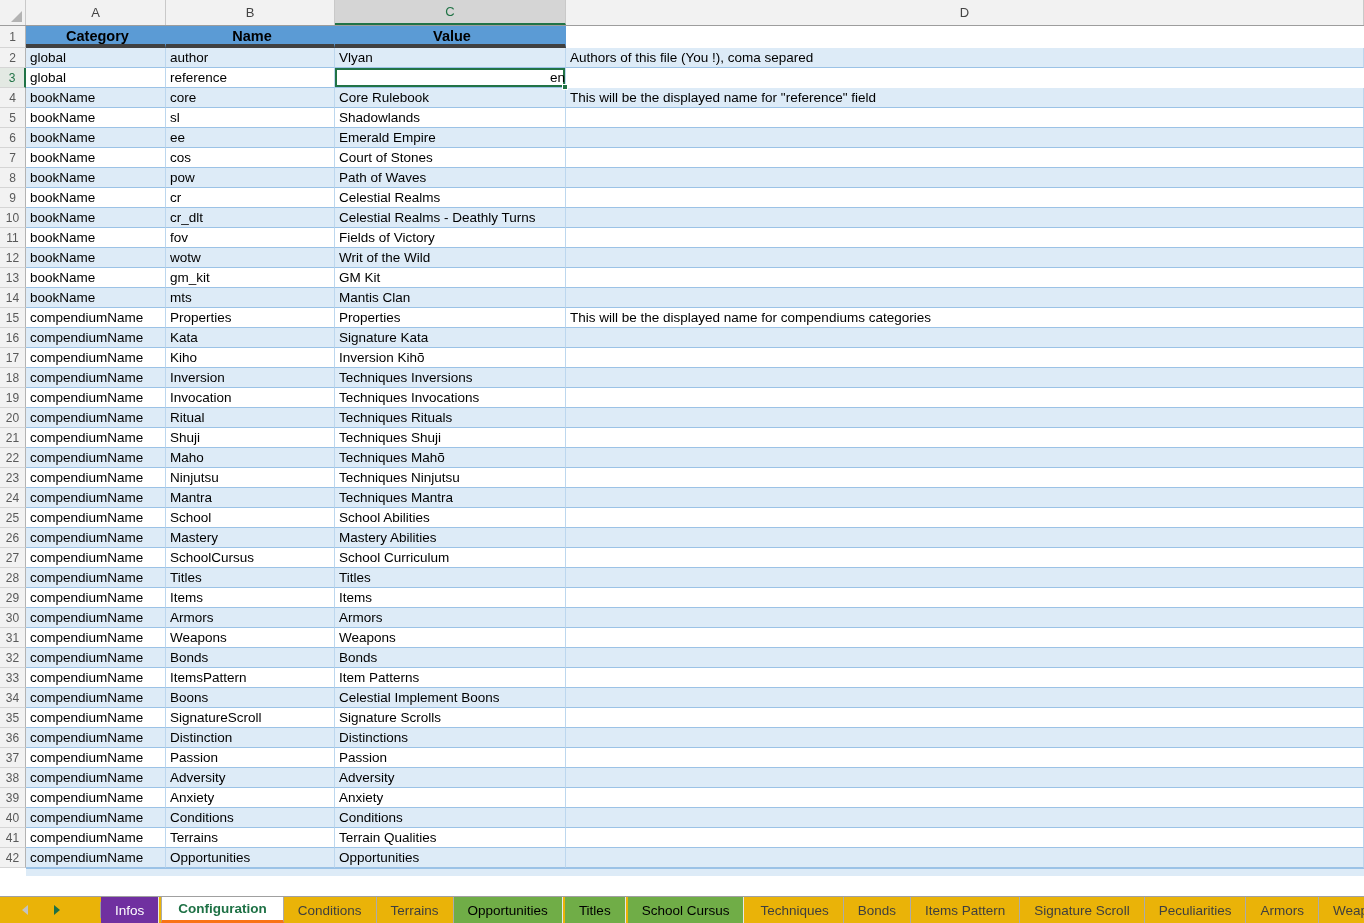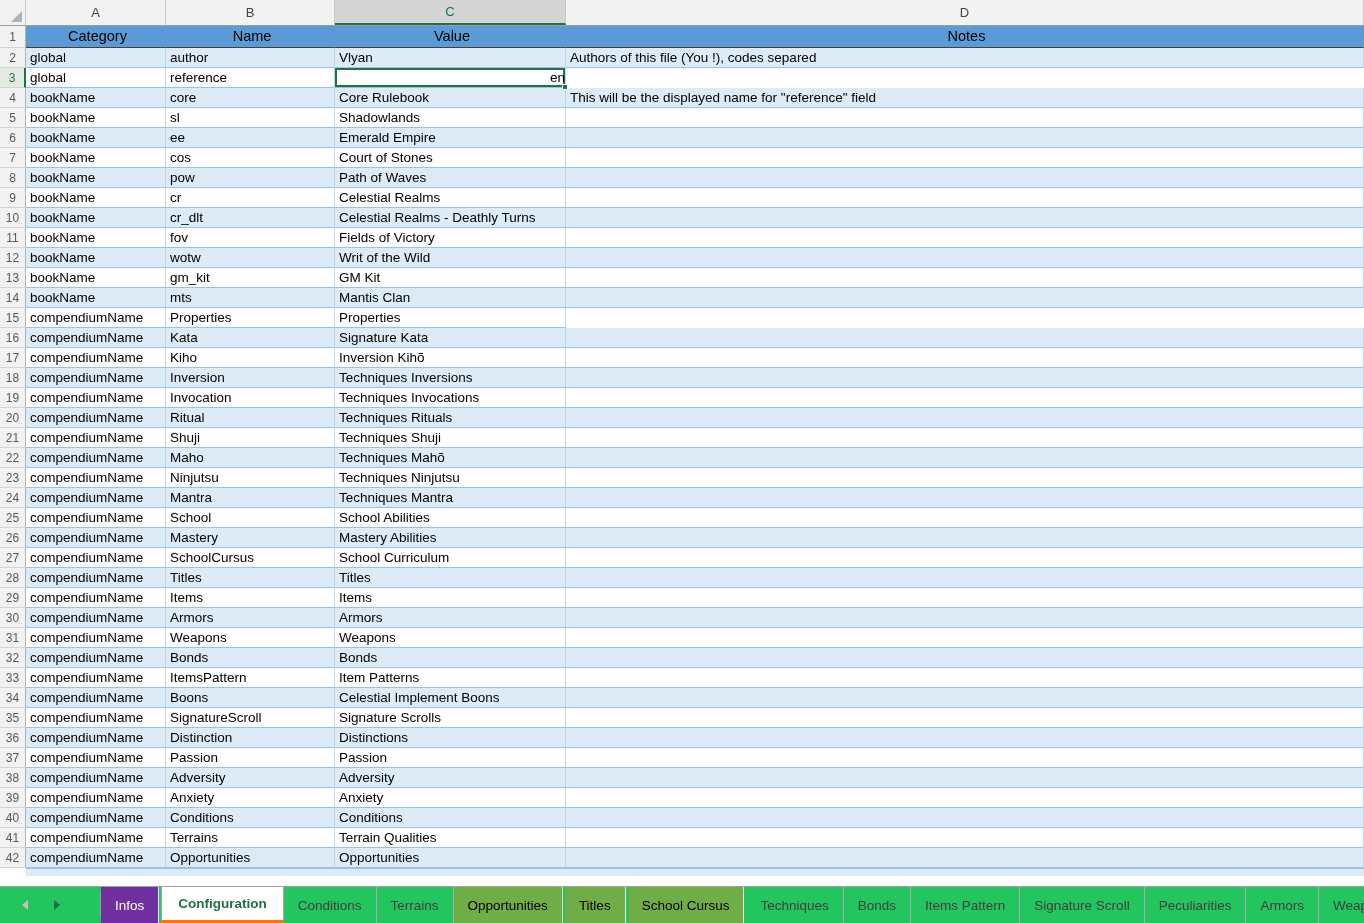--- a/index.html
+++ b/index.html
@@ -26,30 +26,30 @@
             display: flex; align-items: center; justify-content: center; }
   .rownum.sel { color: #217346; background: #E3E9E3; border-right: 2px solid #217346; }
   .cell { font-size: 13.5px; color: #000; padding: 0 0 0 4px; line-height: 19px;
           white-space: nowrap; overflow: hidden; background: #fff;
           border-right: 1px solid #BDD7EE; border-bottom: 1px solid #9BC2E6; }
   .cell.band { background: #DDEBF7; }
   .col-a { width: 140px; flex: none; }
   .col-b { width: 169px; flex: none; }
   .col-c { width: 231px; flex: none; }
   .col-d { flex: 1; min-width: 0; }
-  .hdr .cell { background: #5B9BD5; font-weight: normal; font-size: 14.5px; text-align: center;
-               line-height: 21px; border-right: 1px solid #5B9BD5; border-bottom: 1px solid #404040; }
+  .hdr .cell { background: #5B9BD5; font-weight: bold; font-size: 14.5px; text-align: center;
+               line-height: 21px; border-right: 1px solid #5B9BD5; border-bottom: 4px solid #404040; }
   .cell.selected { position: relative; box-shadow: inset 0 0 0 2px #217346; z-index: 3; overflow: visible; text-align: right; }
   .cell.selected .handle { position: absolute; right: -3px; bottom: -3px; width: 6px; height: 6px;
                            background: #217346; border: 1px solid #fff; z-index: 4; }
   .partialrow { flex: none; height: 8px; background: #DDEBF7; border-top: 1px solid #9BC2E6;
                 margin-left: 26px; }
 
   
-  .tabbar { flex: none; height: 37px; margin-top: auto; background: #22c55e;
+  .tabbar { flex: none; height: 27px; margin-top: auto; background: #eab308;
             border-top: 1px solid #A0A0A0; display: flex; align-items: stretch; overflow: hidden; }
   .navarrows { width: 100px; flex: none; display: flex; align-items: center; gap: 26px;
                padding-left: 22px; }
   .arrow { width: 0; height: 0; display: inline-block; }
   .arrow.left  { border-top: 5px solid transparent; border-bottom: 5px solid transparent;
                  border-right: 6px solid #C3C3C3; }
   .arrow.right { border-top: 5px solid transparent; border-bottom: 5px solid transparent;
                  border-left: 6px solid #1E7145; }
   .tabsep { width: 1px; background: #9B9B9B; margin: 5px 0; flex: none; }
   .tabs { display: flex; align-items: stretch; flex: 1; overflow: hidden; }
@@ -77,29 +77,28 @@
         <div class="colhead col-d">D</div>
       </div>
   </div>
 
   <div class="grid">
     <div class="grid-row hdr">
       <div class="rownum">1</div>
       <div class="cell col-a">Category</div>
       <div class="cell col-b">Name</div>
       <div class="cell col-c">Value</div>
-      <div class="cell col-d">Notes</div>
     </div>
     <div id="gridrows">
         <div class="grid-row">
           <div class="rownum">2</div>
           <div class="cell col-a band">global</div>
           <div class="cell col-b band">author</div>
           <div class="cell col-c band">Vlyan</div>
-          <div class="cell col-d band">Authors of this file (You !), codes separed</div>
+          <div class="cell col-d band">Authors of this file (You !), coma separed</div>
         </div>
         <div class="grid-row">
           <div class="rownum sel">3</div>
           <div class="cell col-a">global</div>
           <div class="cell col-b">reference</div>
           <div class="cell col-c selected">en<div class="handle"></div></div>
         </div>
         <div class="grid-row">
           <div class="rownum">4</div>
           <div class="cell col-a band">bookName</div>
@@ -175,20 +174,21 @@
           <div class="cell col-a band">bookName</div>
           <div class="cell col-b band">mts</div>
           <div class="cell col-c band">Mantis Clan</div>
           <div class="cell col-d band"></div>
         </div>
         <div class="grid-row">
           <div class="rownum">15</div>
           <div class="cell col-a">compendiumName</div>
           <div class="cell col-b">Properties</div>
           <div class="cell col-c">Properties</div>
+          <div class="cell col-d">This will be the displayed name for compendiums categories</div>
         </div>
         <div class="grid-row">
           <div class="rownum">16</div>
           <div class="cell col-a band">compendiumName</div>
           <div class="cell col-b band">Kata</div>
           <div class="cell col-c band">Signature Kata</div>
           <div class="cell col-d band"></div>
         </div>
         <div class="grid-row">
           <div class="rownum">17</div>

